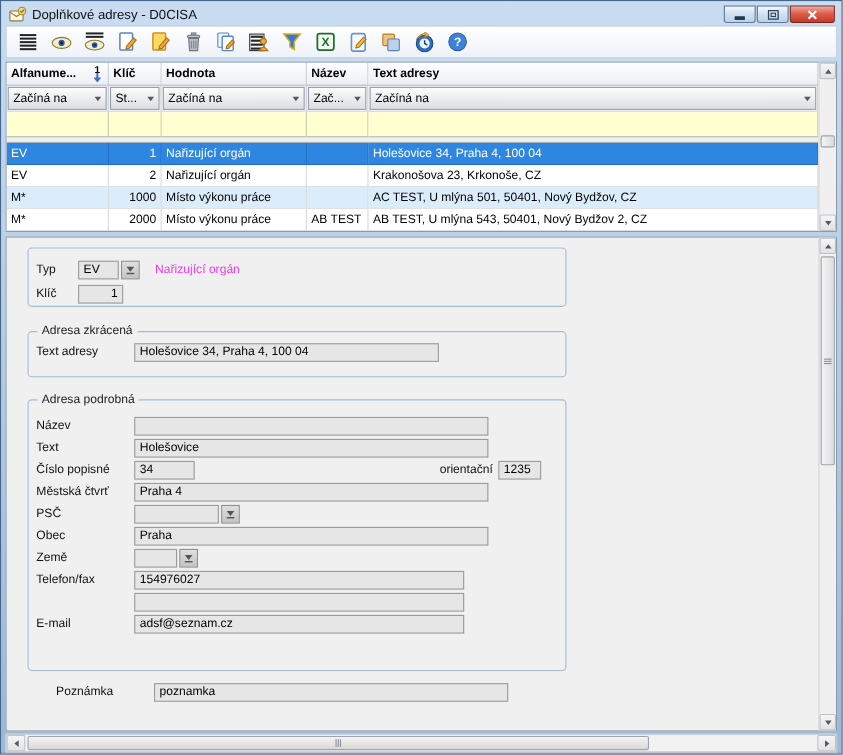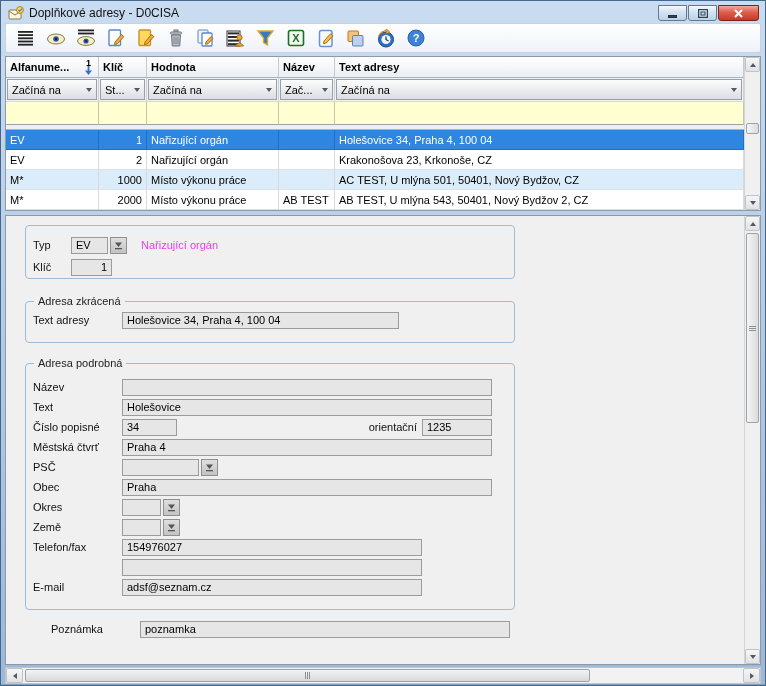--- a/index.html
+++ b/index.html
@@ -57,21 +57,21 @@
 .g1{height:54px;padding-top:9px}
 .g2{margin-top:22px;height:42px;padding-top:8px}
 .g3{margin-top:20px;height:247px;padding-top:13px}
 .frow{display:flex;align-items:center;height:20px;padding:0 22px 0 7px}
 .g1 .frow{margin-bottom:2px}
 .flabel{color:#111;white-space:nowrap}
 .g1 .flabel{width:38px}
 .g2 .flabel,.g3 .flabel,.pozrow .flabel{width:89px}
 .fld{height:17px;background:#e6e6e6;border:1px solid #9b9b9b;display:flex;align-items:center;padding:0 4px;white-space:nowrap;overflow:hidden}
 .cbtn{width:17px;height:17px;margin-left:2px;background:linear-gradient(#dfdfdf,#c3c3c3);border:1px solid #8f8f8f;display:flex;align-items:center;justify-content:center;cursor:pointer}
-.w370{width:370px}.w300{width:300px}.w277{width:277px}.w77{width:77px}.w55{width:55px}.w50{width:70px}.w41{width:41px}.w39{width:39px}.w37{width:37px}
+.w370{width:322px}.w300{width:300px}.w277{width:277px}.w77{width:77px}.w55{width:55px}.w50{width:39px}.w41{width:41px}.w39{width:39px}.w37{width:37px}
 .magenta{color:#ee3cee;margin-left:14px}
 .orient-label{margin-left:auto;margin-right:5px}
 .pozrow{display:flex;align-items:center;height:20px;margin-top:9px;padding-left:26px}
 
 .hscroll{height:17px;margin-top:2px;background:#f2f2f2;border:1px solid #c0c6ce;display:flex;align-items:stretch;position:relative}
 .hbtn{width:17px;background:linear-gradient(#f6f6f6,#e2e2e2);border:1px solid #bdc3cb;border-radius:2px;display:flex;align-items:center;justify-content:center;cursor:pointer}
 .hbtn.right{margin-left:auto}
 .hthumb{position:absolute;top:1px;height:13px;left:19px;width:565px;background:linear-gradient(#f4f4f4,#d8d8d8);border:1px solid #9aa4b0;border-radius:2px;cursor:grab}
 .grip-v{display:flex;gap:1px;align-items:center;justify-content:center;height:100%}
 .grip-v i{display:block;width:1px;height:7px;background:#8a9098}
@@ -378,30 +378,20 @@
                 <path d="M1 1.5 h7 l-3.5 4.5 Z" fill="#555"></path>
                 <rect x="1" y="7" width="7" height="1.3" fill="#555"></rect>
               </svg>
             </div>
         </div>
         <div class="frow">
           <span class="flabel">Obec</span>
           <div class="fld w370">Praha</div>
         </div>
         <div class="frow">
-          <span class="flabel">Okres</span>
-          <div class="fld w39"></div>
-          <div class="cbtn">
-              <svg width="9" height="9" viewBox="0 0 9 9">
-                <path d="M1 1.5 h7 l-3.5 4.5 Z" fill="#555"></path>
-                <rect x="1" y="7" width="7" height="1.3" fill="#555"></rect>
-              </svg>
-            </div>
-        </div>
-        <div class="frow">
           <span class="flabel">Země</span>
           <div class="fld w39"></div>
           <div class="cbtn">
               <svg width="9" height="9" viewBox="0 0 9 9">
                 <path d="M1 1.5 h7 l-3.5 4.5 Z" fill="#555"></path>
                 <rect x="1" y="7" width="7" height="1.3" fill="#555"></rect>
               </svg>
             </div>
         </div>
         <div class="frow">

